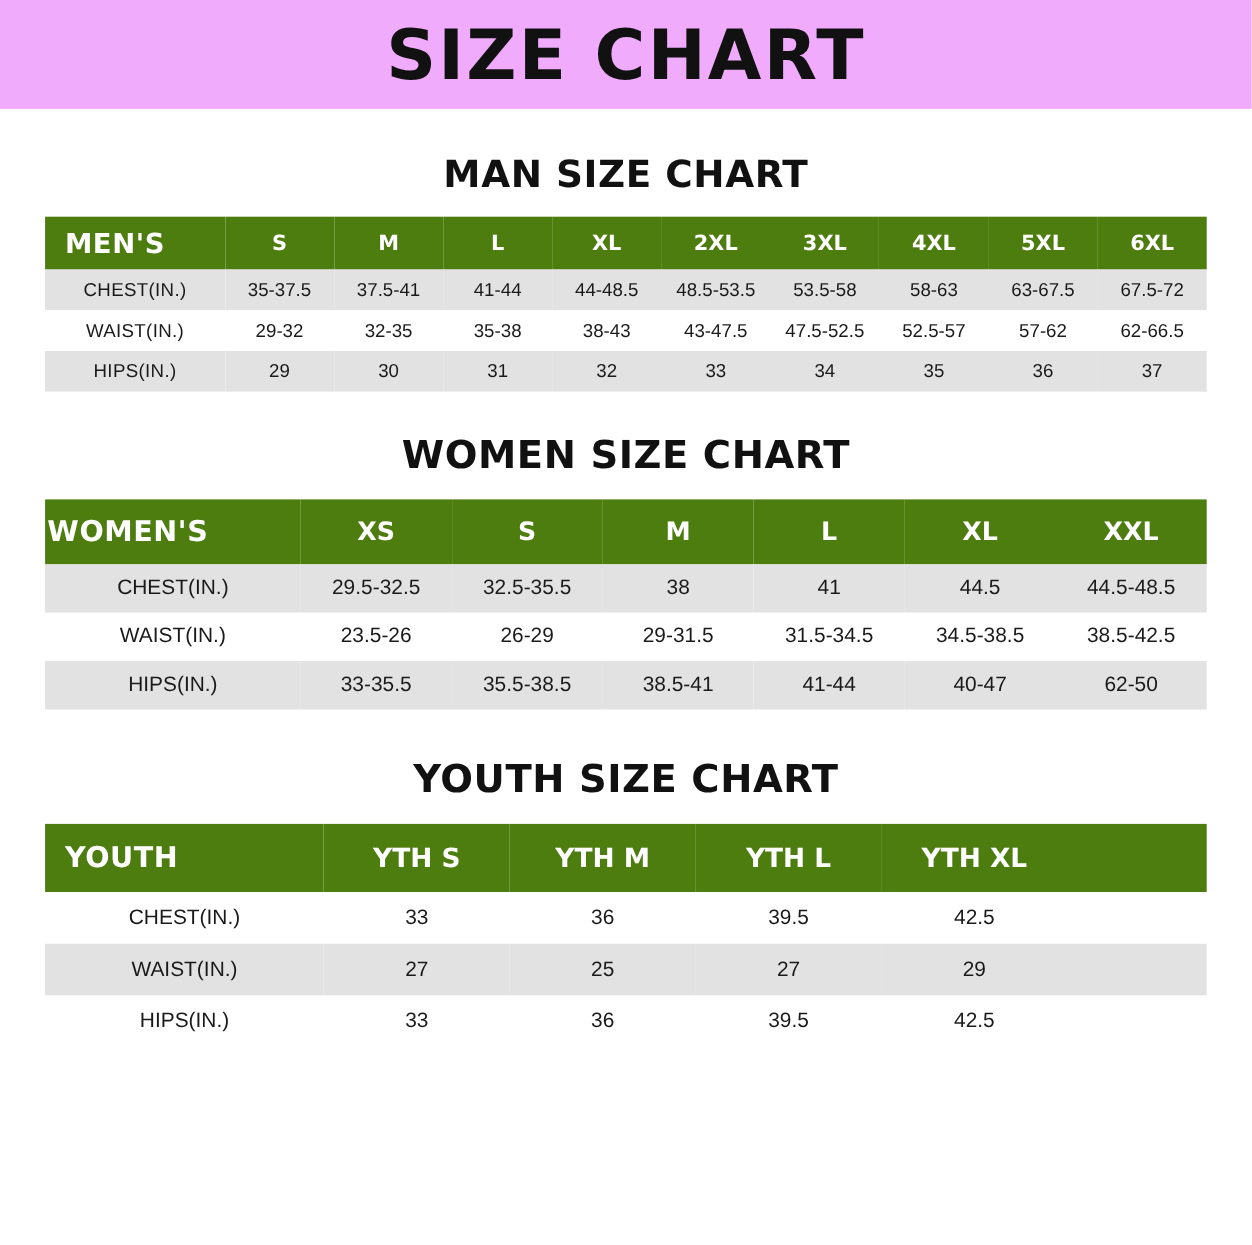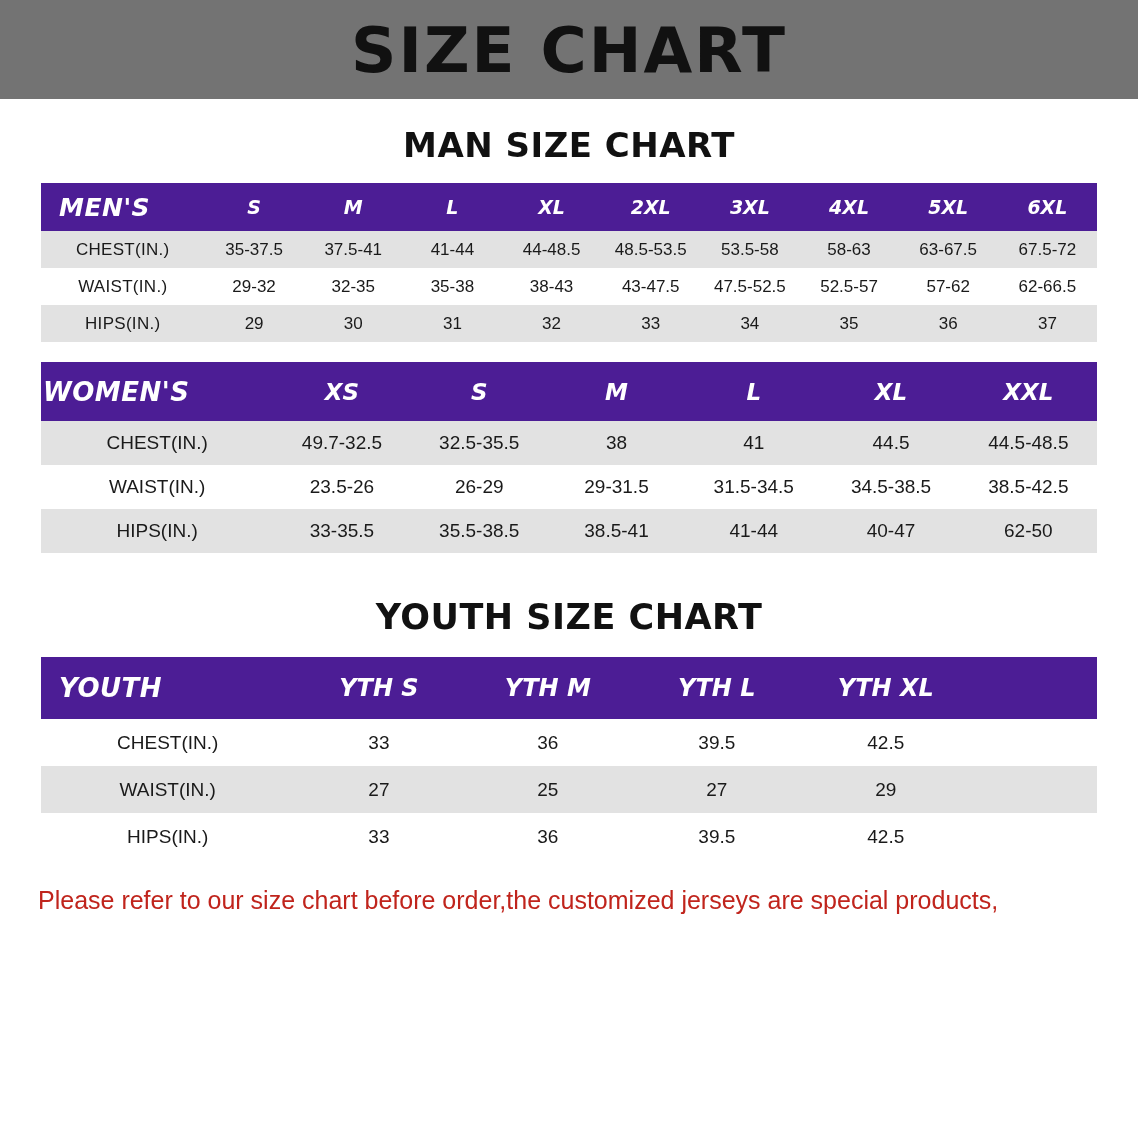--- a/index.html
+++ b/index.html
@@ -18,21 +18,21 @@
   .page {
     position: relative;
     width: 1138px;
     height: 1132px;
     background: #ffffff;
   }
 
   
   .banner {
     height: 99px;
-    background: #737373;
+    background: #f0abfc;
     display: flex;
     align-items: center;
     justify-content: center;
   }
   .banner-title {
     font-family: "DejaVu Sans", sans-serif;
     font-weight: 700;
     font-size: 63px;
     letter-spacing: 2px;
     color: #111111;
@@ -42,42 +42,41 @@
 
   
   .section-heading {
     text-align: center;
     font-family: "DejaVu Sans", sans-serif;
     font-weight: 700;
     font-size: 34px;
     letter-spacing: 0.5px;
     color: #111111;
   }
-  .h-man { margin-top: 26px; }
+  .h-man { margin-top: 40px; }
   .h-women { margin-top: 38px; font-size: 35px; }
   .h-youth { margin-top: 44px; font-size: 35px; }
 
   
   .table-wrap {
     margin: 0 auto;
     background: #ffffff;
   }
   table.size-table {
     border-collapse: collapse;
     table-layout: fixed;
     width: 100%;
   }
   table.size-table thead th {
-    background: #4c1d95;
+    background: #4d7c0f;
     color: #ffffff;
     font-family: "DejaVu Sans", sans-serif;
     font-weight: 700;
     text-align: center;
     vertical-align: middle;
-    font-style: italic;
   }
   table.size-table thead th.first-col {
     text-align: left;
   }
   table.size-table tbody td {
     text-align: center;
     vertical-align: middle;
     color: #1a1a1a;
     font-family: "Liberation Sans", sans-serif;
   }
@@ -191,20 +190,21 @@
           <td>33</td>
           <td>34</td>
           <td>35</td>
           <td>36</td>
           <td>37</td>
         </tr>
       </tbody>
     </table>
   </div>
 
+  <div class="section-heading h-women">WOMEN SIZE CHART</div>
   <div class="table-wrap" id="women-table-wrap">
     <table class="size-table" id="women-table">
       <colgroup>
         <col style="width:22%">
         <col style="width:13%">
           <col style="width:13%">
           <col style="width:13%">
         <col style="width:13%">
           <col style="width:13%">
           <col style="width:13%">
@@ -216,21 +216,21 @@
           <th>S</th>
           <th>M</th>
           <th>L</th>
           <th>XL</th>
           <th>XXL</th>
         </tr>
       </thead>
       <tbody>
         <tr class="row-shade">
           <td class="first-col">CHEST(IN.)</td>
-          <td>49.7-32.5</td>
+          <td>29.5-32.5</td>
           <td>32.5-35.5</td>
           <td>38</td>
           <td>41</td>
           <td>44.5</td>
           <td>44.5-48.5</td>
         </tr>
         <tr class="row-plain">
           <td class="first-col">WAIST(IN.)</td>
           <td>23.5-26</td>
           <td>26-29</td>
@@ -296,16 +296,15 @@
           <td>36</td>
           <td>39.5</td>
           <td>42.5</td>
           <td></td>
         </tr>
       </tbody>
     </table>
   </div>
 
   <div class="note">
-    <div>Please refer to our size chart before order,the customized jerseys are special products,</div>
   </div>
 
 </div>
 
 </body></html>

